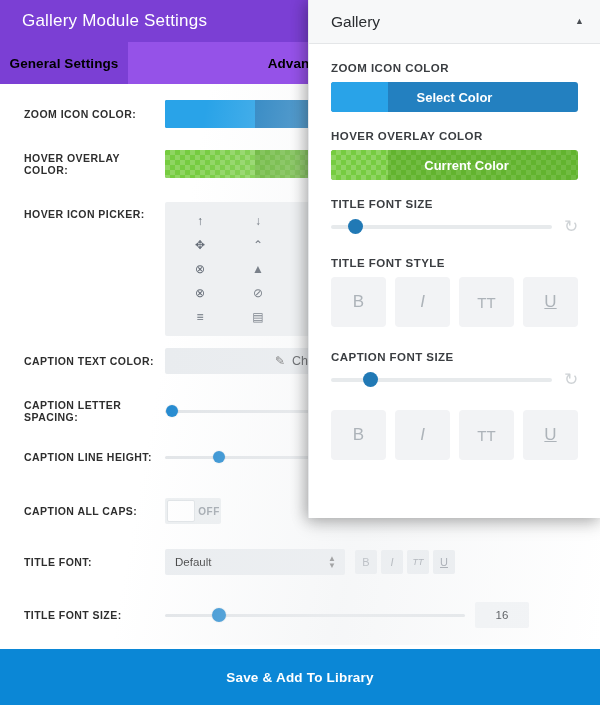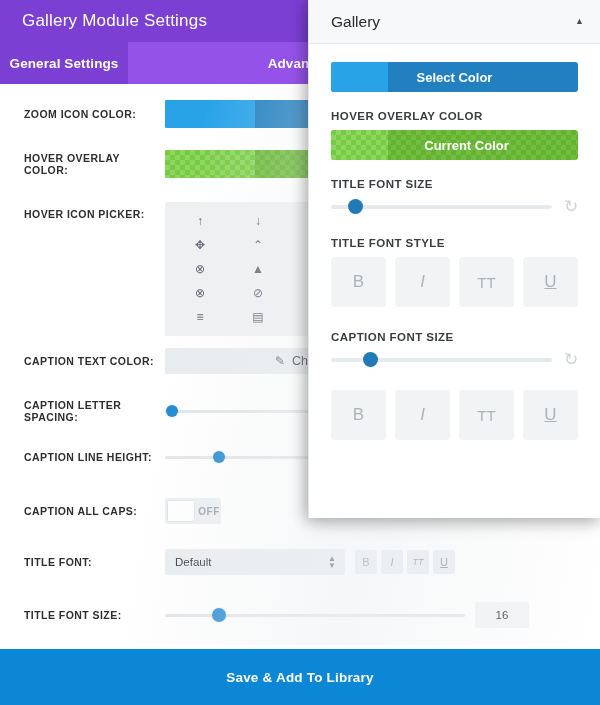--- a/index.html
+++ b/index.html
@@ -16,21 +16,21 @@
 
   .modal-header {
     height: 42px; background:#7b3fd4;
     display:flex; align-items:center; padding-left:22px;
   }
   .modal-title { color:#fff; font-size:17px; font-weight:400; letter-spacing:.2px; }
 
   .tab-bar { height:42px; display:flex; background:#7b3fd4; }
   .tab {
     display:flex; align-items:center; justify-content:center;
-    font-size:13.5px; color:#ffffff; font-weight:600; letter-spacing:.1px;
+    font-size:13.5px; color:#000000; font-weight:600; letter-spacing:.1px;
     cursor:pointer;
   }
   .tab.general { width:128px; background:#7b3fd4; }
   .tab.advanced { flex:1; background:#9552e8; gap:9px; }
   .tab .reset-glyph { font-size:13px; opacity:.85; transform:scaleX(-1); display:inline-block; }
 
   .body-area { position:absolute; left:0; top:84px; right:0; bottom:60px; background:#fff; overflow:hidden; }
 
   .row {
     position:absolute; left:0; width:600px; display:flex; align-items:center;
@@ -328,20 +328,21 @@
   </div>
 
   <div class="gallery-panel">
     <div class="gp-header">
       <div class="gp-title">Gallery</div>
       <div class="gp-collapse">▲</div>
     </div>
 
     <div class="gp-body">
 
+      <div class="gp-label">Zoom Icon Color</div>
       <div class="gp-swatch sw-blue">
         <span class="alpha-strip"></span>
         <span class="label">Select Color</span>
       </div>
 
       <div class="gp-label">Hover Overlay Color</div>
       <div class="gp-swatch sw-green">
         <span class="alpha-strip"></span>
         <span class="label">Current Color</span>
       </div>

